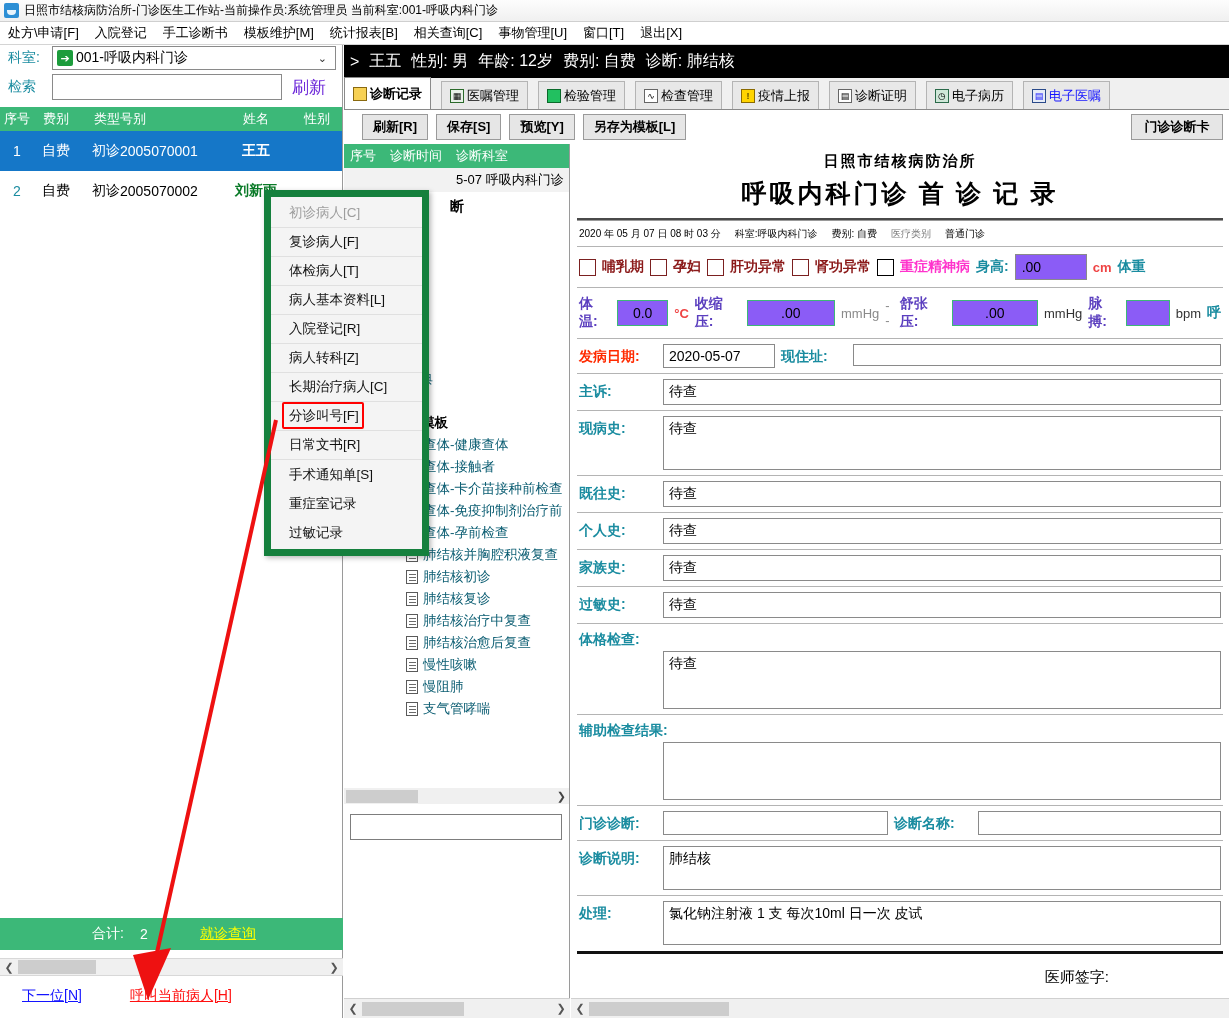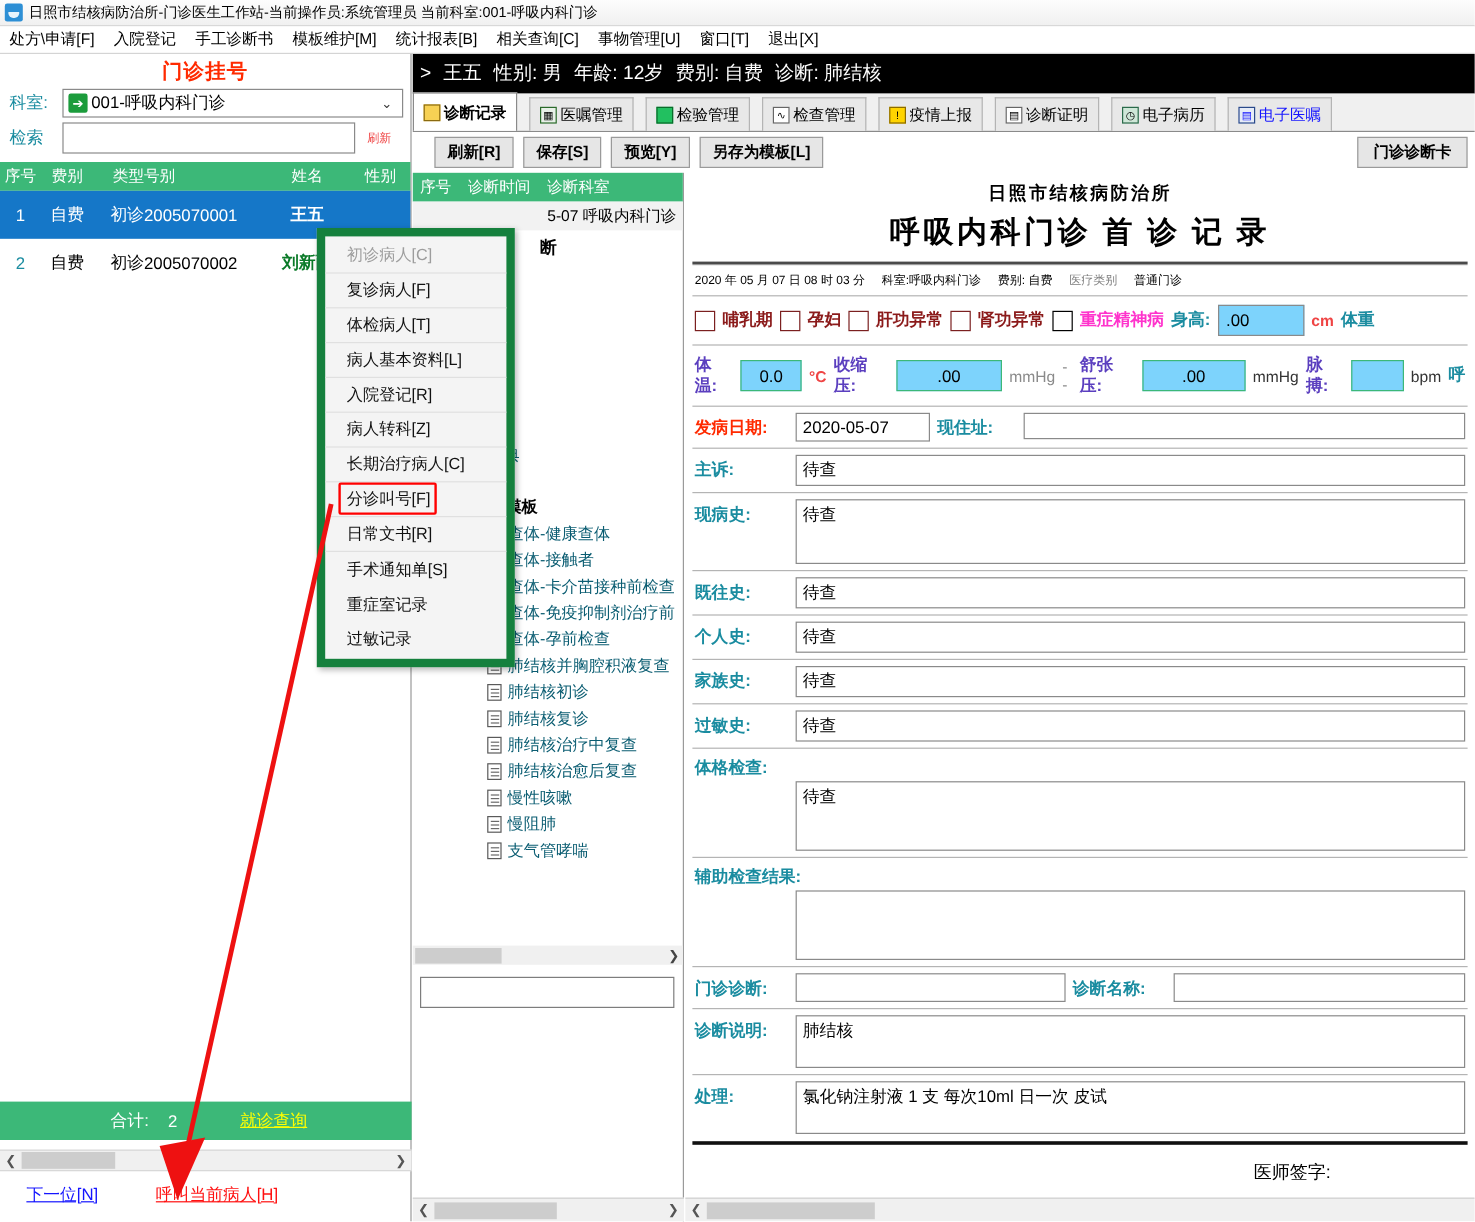--- a/index.html
+++ b/index.html
@@ -56,21 +56,21 @@
   .lp-select .go {
     width: 16px; height: 16px; background: #1c9c3c; color: #fff; font-size: 11px;
     display: flex; align-items: center; justify-content: center; margin-right: 3px;
     border-radius: 2px; flex: 0 0 auto;
   }
   .lp-select .chev { position: absolute; right: 8px; color: #333; font-size: 11px; }
   .lp-input {
     flex: 1; height: 26px; border: 1px solid #8a8a8a; background: #fff;
     margin-right: 10px;
   }
-  .lp-refresh { color: #ef4444; font-size: 10px; cursor: pointer; padding-right: 10px; }
+  .lp-refresh { color: #6d28d9; font-size: 17px; cursor: pointer; padding-right: 10px; }
 
   .grid-head {
     margin-top: 4px; height: 24px; background: #3cb878; color: #fff;
     display: flex; align-items: center; font-size: 13px;
   }
   .grid-head span, .grid-row span { display: block; }
   .c-seq { width: 34px; text-align: center; flex: 0 0 auto; }
   .c-fee { width: 44px; text-align: center; flex: 0 0 auto; }
   .c-typ { width: 42px; text-align: right; flex: 0 0 auto; }
   .c-num { width: 100px; text-align: left; flex: 0 0 auto; }
@@ -210,21 +210,21 @@
   .doc-meta .grey { color: #7d7d7d; }
 
   .doc-checks { display: flex; align-items: center; padding: 4px 8px; gap: 6px; font-size: 14px; }
   .cbx { width: 17px; height: 17px; border: 1px solid #7b2020; background: #fff; flex: 0 0 auto; }
   .cbx.black { border-color: #000; }
   .ck-label { color: #8b1a1a; font-weight: bold; }
   .ck-label.pink { color: #ff33cc; }
   .fld-label { color: #1a8ca0; font-weight: bold; }
   .fld-label.purple { color: #5b3fbf; }
   .inp {
-    border: 1px solid #3cb878; background: #7dd3fc; height: 26px; font-size: 14px;
+    border: 1px solid #3cb878; background: #8b5cf6; height: 26px; font-size: 14px;
     display: flex; align-items: center; padding: 0 6px;
   }
   .inp.grey { border-color: #8a8a8a; }
   .unit { color: #ef4444; font-weight: bold; font-size: 13px; }
   .unit.grey { color: #8a8a8a; font-weight: normal; }
 
   .doc-vitals { display: flex; align-items: center; padding: 4px 8px; gap: 6px; font-size: 14px; }
 
   .frow { display: flex; align-items: flex-start; padding: 2px 8px; gap: 6px; font-size: 14px; }
   .frow .lab { width: 78px; flex: 0 0 auto; color: #1a8ca0; font-weight: bold; padding-top: 4px; }
@@ -277,21 +277,20 @@
     <div class="mi">手工诊断书</div>
     <div class="mi">模板维护[M]</div>
     <div class="mi">统计报表[B]</div>
     <div class="mi">相关查询[C]</div>
     <div class="mi">事物管理[U]</div>
     <div class="mi">窗口[T]</div>
     <div class="mi">退出[X]</div>
   </div>
 
   <div class="leftpanel">
-    <div class="lp-title">门诊挂号</div>
 
     <div class="lp-row">
       <div class="lp-label">科室:</div>
       <div class="lp-select">
         <div class="go">➔</div>
         <span>001-呼吸内科门诊</span>
         <span class="chev">⌄</span>
       </div>
     </div>
 

